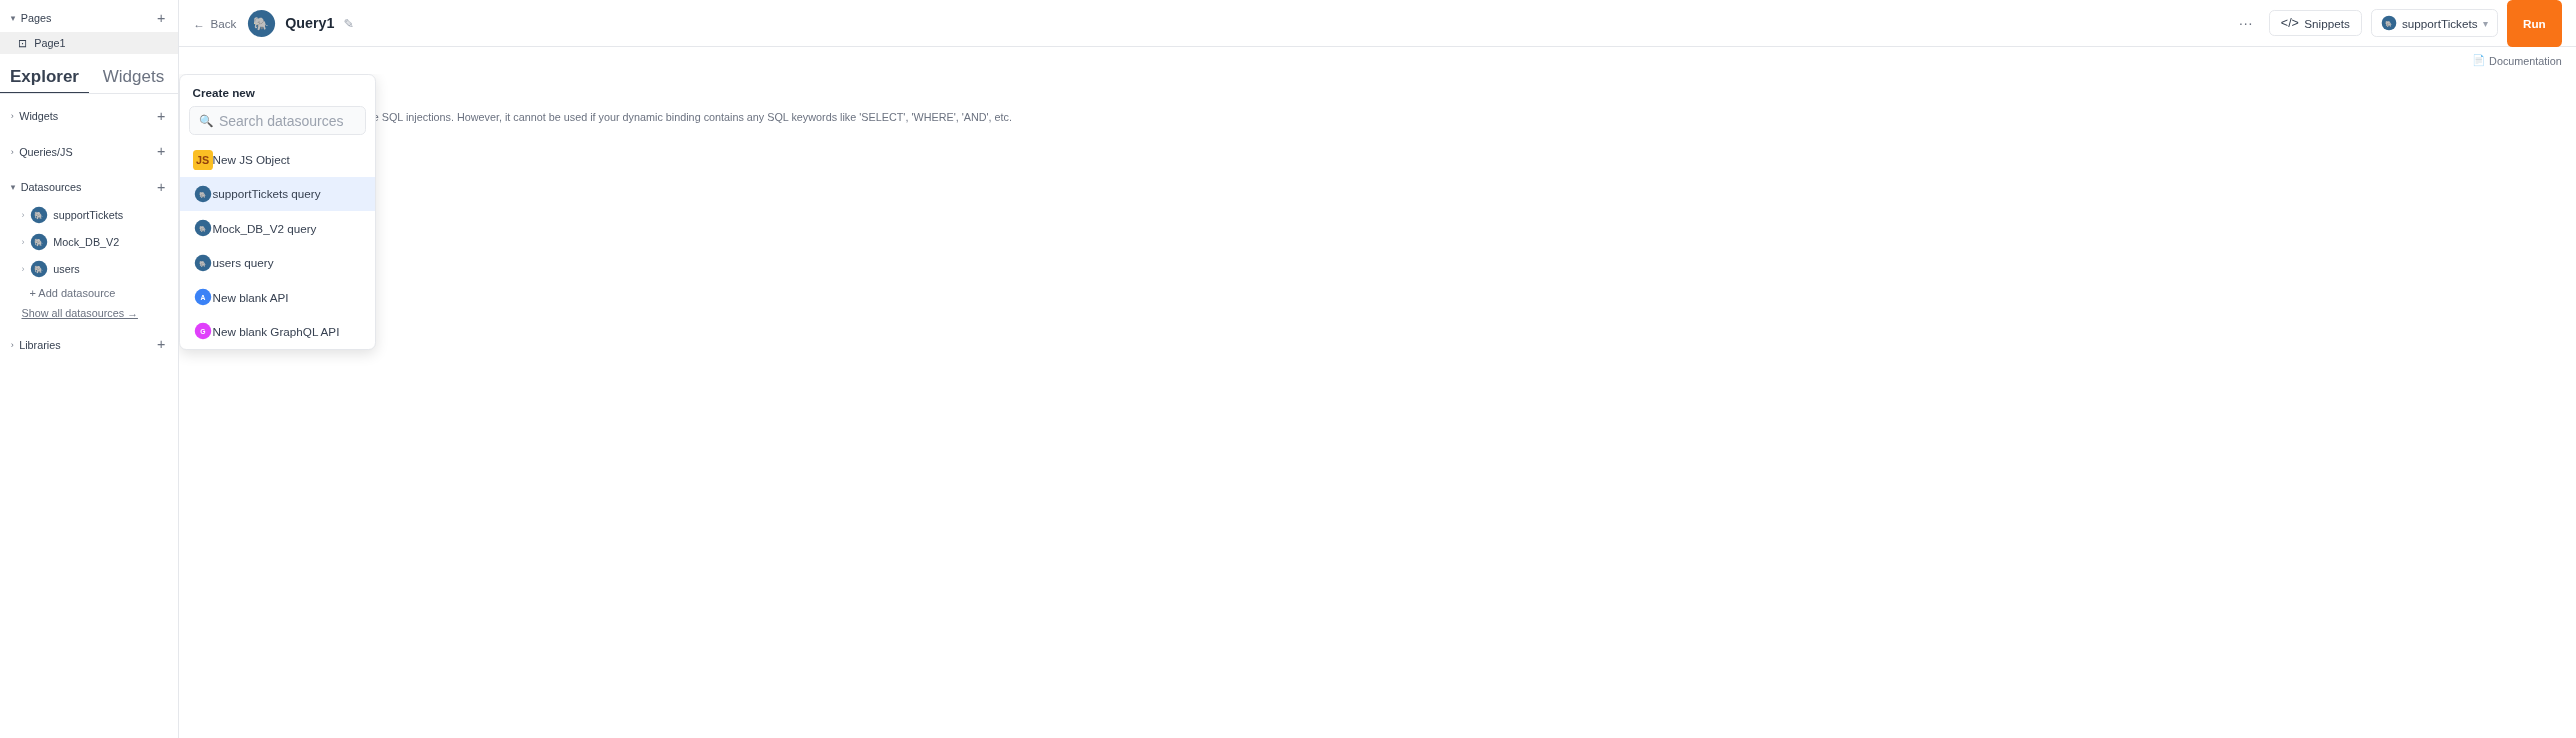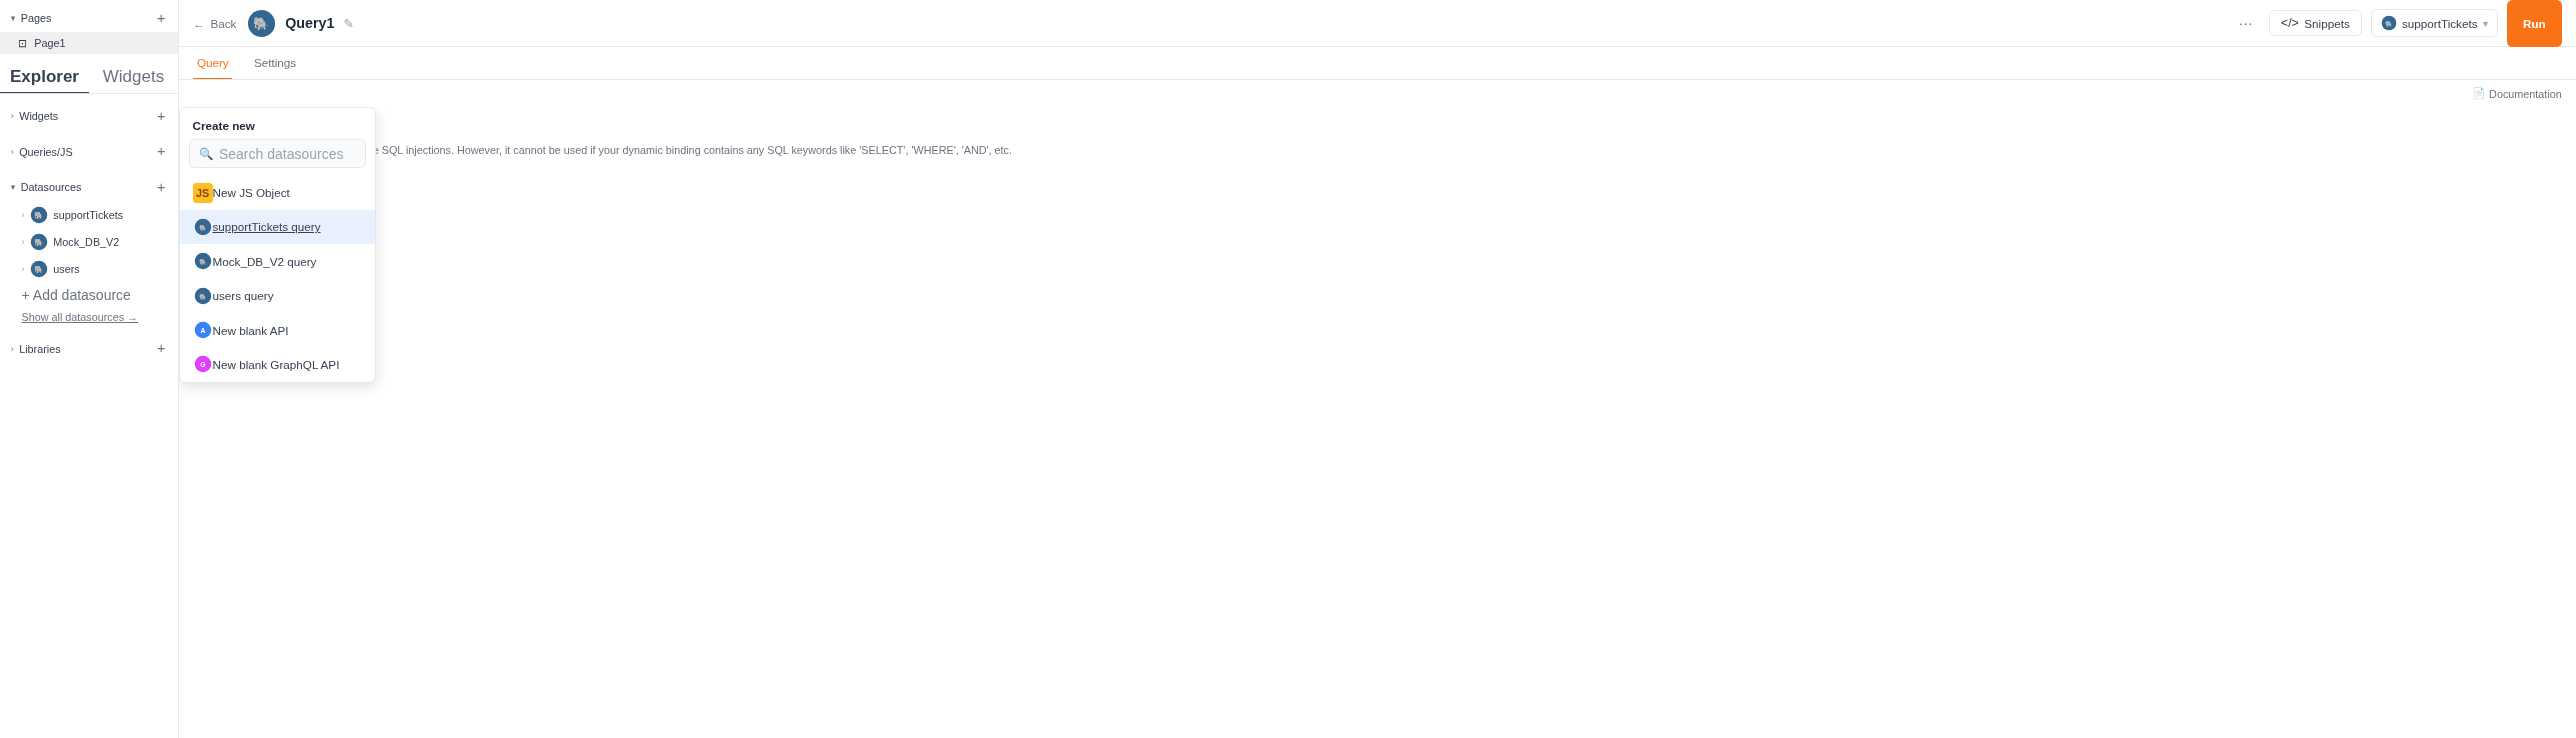--- a/index.html
+++ b/index.html
@@ -83,23 +83,24 @@
       gap: 5.4px;
       padding: 4.5px 10.8px 4.5px 21.5px;
       cursor: pointer;
       color: #374151;
       font-size: 10.8px;
     }
     .datasource-item .chevron-item { font-size: 9px; color: #9ca3af; }
 
     .add-datasource {
       padding: 4.5px 10.8px 4.5px 21.5px;
-      font-size: 14px;
-      color: #6b7280;
-      cursor: pointer;
+      font-size: 11px;
+      color: #6b7280;
+      cursor: pointer;
+      margin-left: 8px;
     }
     .show-all {
       padding: 3.6px 10.8px 3.6px 21.5px;
       font-size: 10.8px;
       color: #6b7280;
       cursor: pointer;
       display: flex;
       align-items: center;
       gap: 3.6px;
       text-decoration: underline;
@@ -281,21 +282,21 @@
     }
     .dropdown-search input::placeholder { color: #9ca3af; }
     .dropdown-item {
       display: flex;
       align-items: center;
       padding: 7.2px 12.5px;
       cursor: pointer;
       font-size: 11.7px;
       color: #374151;
     }
-    .dropdown-item.highlighted { background: #e8f0fe; text-decoration: underline; }
+    .dropdown-item.highlighted { background: #e8f0fe; }
     .dropdown-item .item-icon {
       width: 20px;
       height: 20px;
       display: flex;
       align-items: center;
       justify-content: center;
       border-radius: 3.6px;
       font-size: 10.8px;
       font-weight: bold;
       flex-shrink: 0;
@@ -438,24 +439,20 @@
           <text x="12" y="16" text-anchor="middle" fill="white" font-size="9">🐘</text>
         </svg>
         <span>supportTickets</span>
         <span style="font-size:10px; color:#9ca3af;">▾</span>
       </div>
 
       <button class="run-btn">Run</button>
     </div>
   </div>
 
-  <div class="query-tabs">
-    <div class="query-tab active">Query</div>
-    <div class="query-tab">Settings</div>
-  </div>
 
   <div class="doc-link">
     <span>📄</span>
     <span>Documentation</span>
   </div>
 
   <div class="query-content">
     <div class="query-hint">
       <span>or select a template.</span>
     </div>

